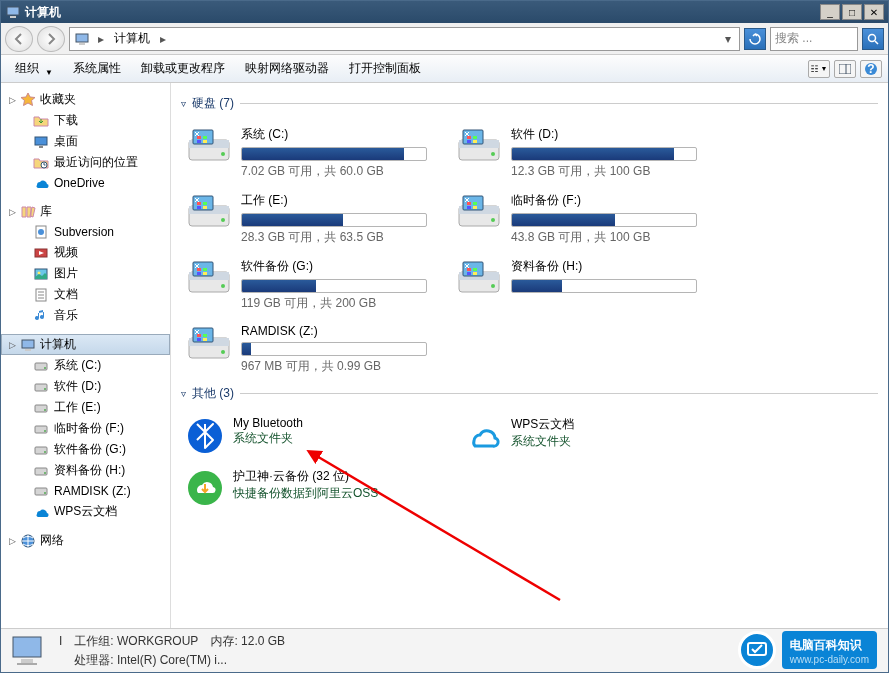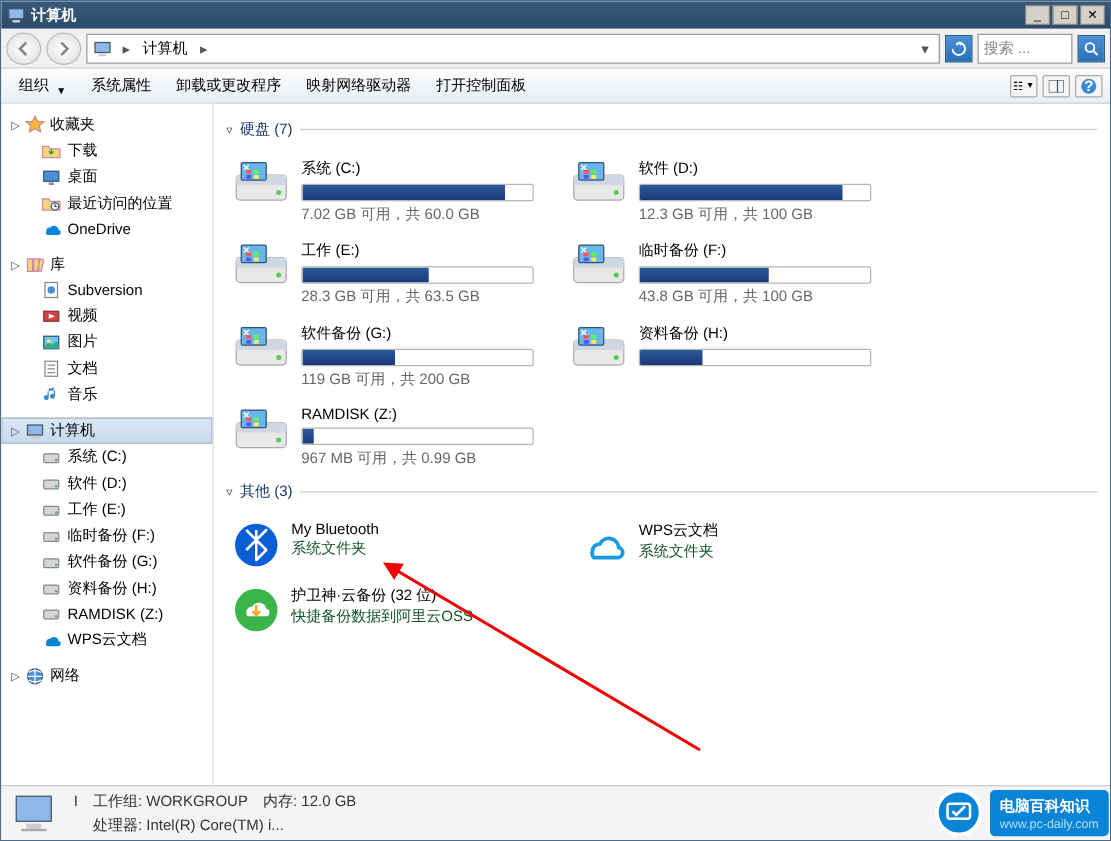--- a/index.html
+++ b/index.html
@@ -13,21 +13,21 @@
 .titlebar .winbtn { width: 20px; height: 16px; background: #d4d0c8; border: 1px solid #888; margin-left: 2px; display: flex; align-items: center; justify-content: center; cursor: pointer; font-size: 10px; color: #000; }
 
 
 .navbar { height: 32px; background: #f0f0f0; border-bottom: 1px solid #ccc; display: flex; align-items: center; padding: 2px 4px; gap: 4px; }
 .navbtn { width: 28px; height: 26px; border-radius: 50%; background: radial-gradient(#fff,#ddd); border: 1px solid #bbb; display: flex; align-items: center; justify-content: center; cursor: pointer; }
 .addr { flex: 1; height: 24px; border: 1px solid #999; background: #fff; display: flex; align-items: center; padding: 0 4px; gap: 4px; }
 .addr .comp-icon { width:16px; height:16px; }
 .addr .crumb { padding: 0 2px; }
 .addr .dd { color: #555; padding: 0 4px; }
 .gobtn, .refbtn { width: 22px; height: 22px; background: linear-gradient(#4a90d9,#2a70b9); border: 1px solid #2a5a8a; display:flex; align-items:center; justify-content:center; color:#fff; }
-.searchbox { width: 76px; height: 24px; border: 1px solid #999; background: #fff; padding: 0 4px; color: #888; display:flex; align-items:center; gap:4px; }
+.searchbox { width: 88px; height: 24px; border: 1px solid #999; background: #fff; padding: 0 4px; color: #888; display:flex; align-items:center; gap:4px; }
 .searchbtn { width: 22px; height: 22px; background: linear-gradient(#4a90d9,#2a70b9); border:1px solid #2a5a8a; display:flex; align-items:center; justify-content:center; color:#fff; }
 
 
 .toolbar { height: 28px; background: linear-gradient(#fdfdfd,#e8eef5); border-bottom: 1px solid #ccc; display: flex; align-items: center; padding: 0 6px; gap: 4px; }
 .toolbar .ti { padding: 3px 8px; cursor: pointer; border-radius:2px; display:flex; align-items:flex-end; gap:2px; }
 .toolbar .spacer { flex: 1; }
 .toolbar .sq { width:22px; height:18px; border:1px solid #aaa; display:flex; align-items:center; justify-content:center; cursor:pointer; border-radius:2px; background:#f5f5f5; }
 
 
 .main { display: flex; height: 545px; }
@@ -57,21 +57,21 @@
 .oitem .oicon { width: 40px; height: 40px; flex-shrink:0; display:flex; align-items:center; justify-content:center; }
 .oitem .oinfo .osub { color: #14532d; }
 
 
 .status { height: 44px; border-top: 1px solid #ccc; background: #f4f4f4; display: flex; align-items: center; padding: 4px 8px; gap: 8px; }
 .status .sicon { width: 40px; height: 36px; }
 .status .sinfo { font-size: 11px; color:#333; }
 .status .sinfo td { padding: 0 10px 0 0; }
 
 
-.watermark { position: absolute; right: 2px; bottom: 4px; display:flex; align-items:center; gap:6px; }
+.watermark { position: absolute; right: 12px; bottom: 4px; display:flex; align-items:center; gap:6px; }
 .watermark .bubble { width:38px; height:38px; background:#0a84d6; border-radius:50%; border:3px solid #fff; display:flex; align-items:center; justify-content:center; }
 .watermark .txt { background:#0a84d6; color:#fff; padding:4px 8px; border-radius:4px; font-weight:bold; font-size:15px; }
 .watermark .sub { color:#b8def5; font-size:10px; display:block; font-weight:normal; }
 
 .arrow-line { position:absolute; pointer-events:none; }
 
 
 svg { display:block; }
 </style>
 </head>

